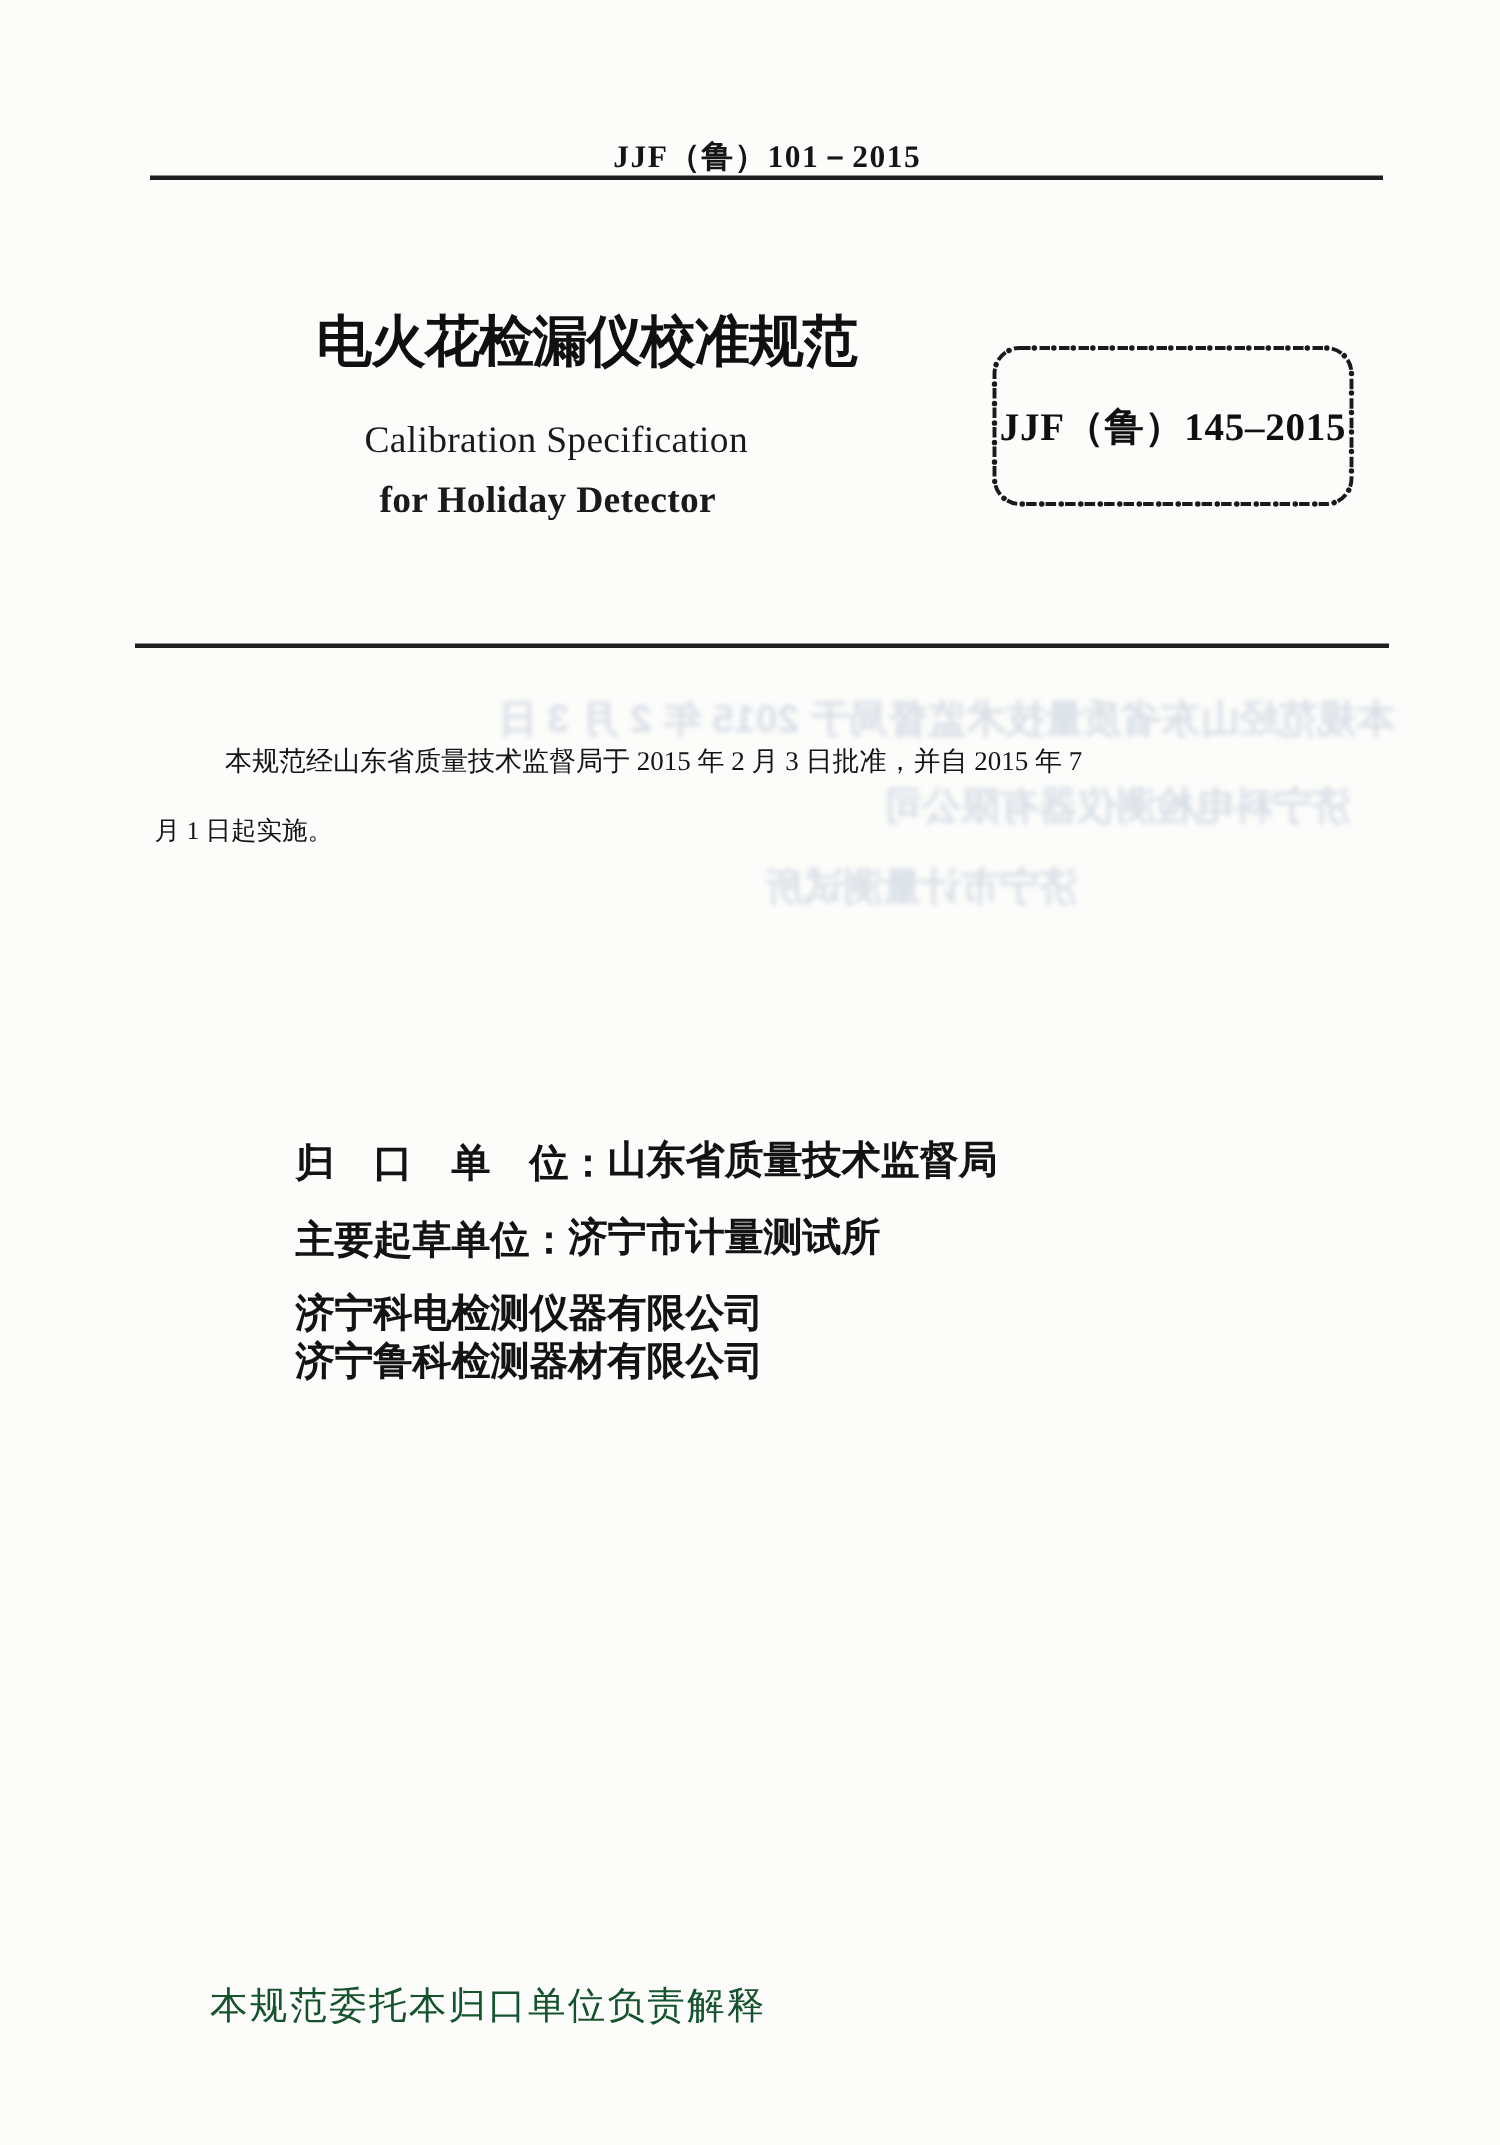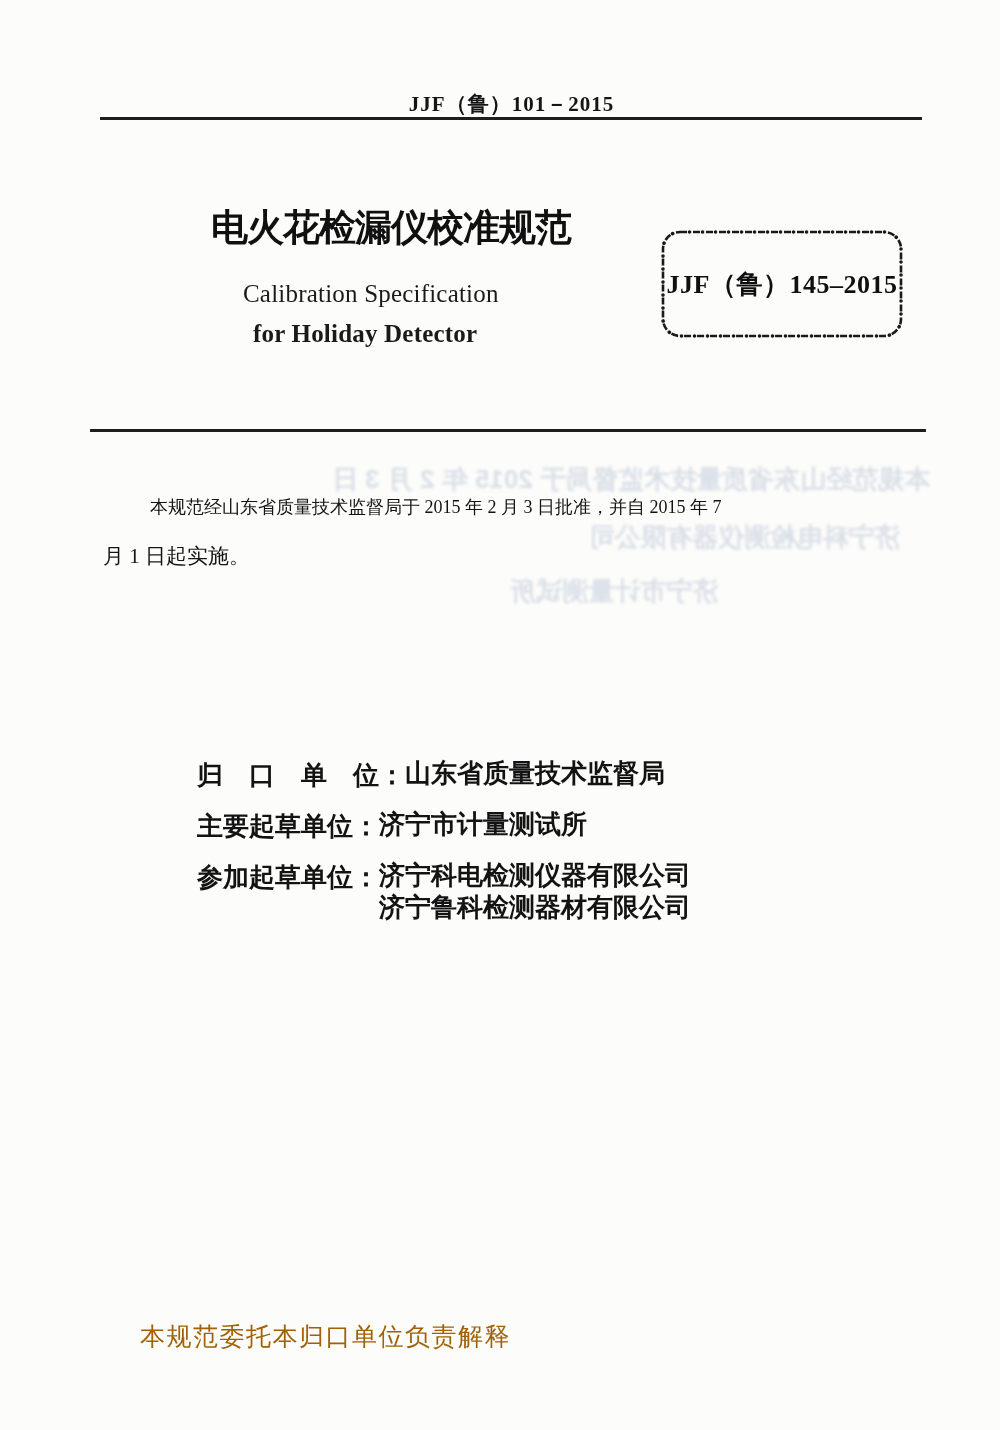--- a/index.html
+++ b/index.html
@@ -104,21 +104,21 @@
   .approval-line1 {
     position: absolute;
     top: 495px; left: 150px;
     font-size: 18px;
     color: #141414;
     white-space: nowrap;
   }
   .approval-line2 {
     position: absolute;
     top: 542px; left: 103px;
-    font-size: 21px;
+    font-size: 17px;
     color: #141414;
     white-space: nowrap;
   }
 
   
   .orgs {
     position: absolute;
     top: 758px; left: 197px;
     font-family: "Liberation Sans", "DejaVu Sans", sans-serif;
     font-weight: bold;
@@ -130,21 +130,21 @@
   .org-label { white-space: nowrap; flex: 0 0 auto; }
   .org-values { display: flex; flex-direction: column; }
   .org-value { white-space: nowrap; line-height: 1.22; }
 
   
   .footer-note {
     position: absolute;
     top: 1320px; left: 140px;
     font-size: 25px;
     letter-spacing: 1.5px;
-    color: #a16207;
+    color: #14532d;
     white-space: nowrap;
   }
 </style>
 </head>
 <body>
 
 <div class="page">
 
   <div class="header-code">JJF（鲁）101－2015</div>
   <div class="header-rule"></div>
@@ -177,21 +177,20 @@
         <span class="org-value">山东省质量技术监督局</span>
       </span>
     </div>
     <div class="org-row">
       <span class="org-label">主要起草单位：</span>
       <span class="org-values">
         <span class="org-value">济宁市计量测试所</span>
       </span>
     </div>
     <div class="org-row">
-      <span class="org-label">参加起草单位：</span>
       <span class="org-values">
         <span class="org-value">济宁科电检测仪器有限公司</span>
         <span class="org-value">济宁鲁科检测器材有限公司</span>
       </span>
     </div>
   </div>
 
   <div class="footer-note">本规范委托本归口单位负责解释</div>
 
 </div>

